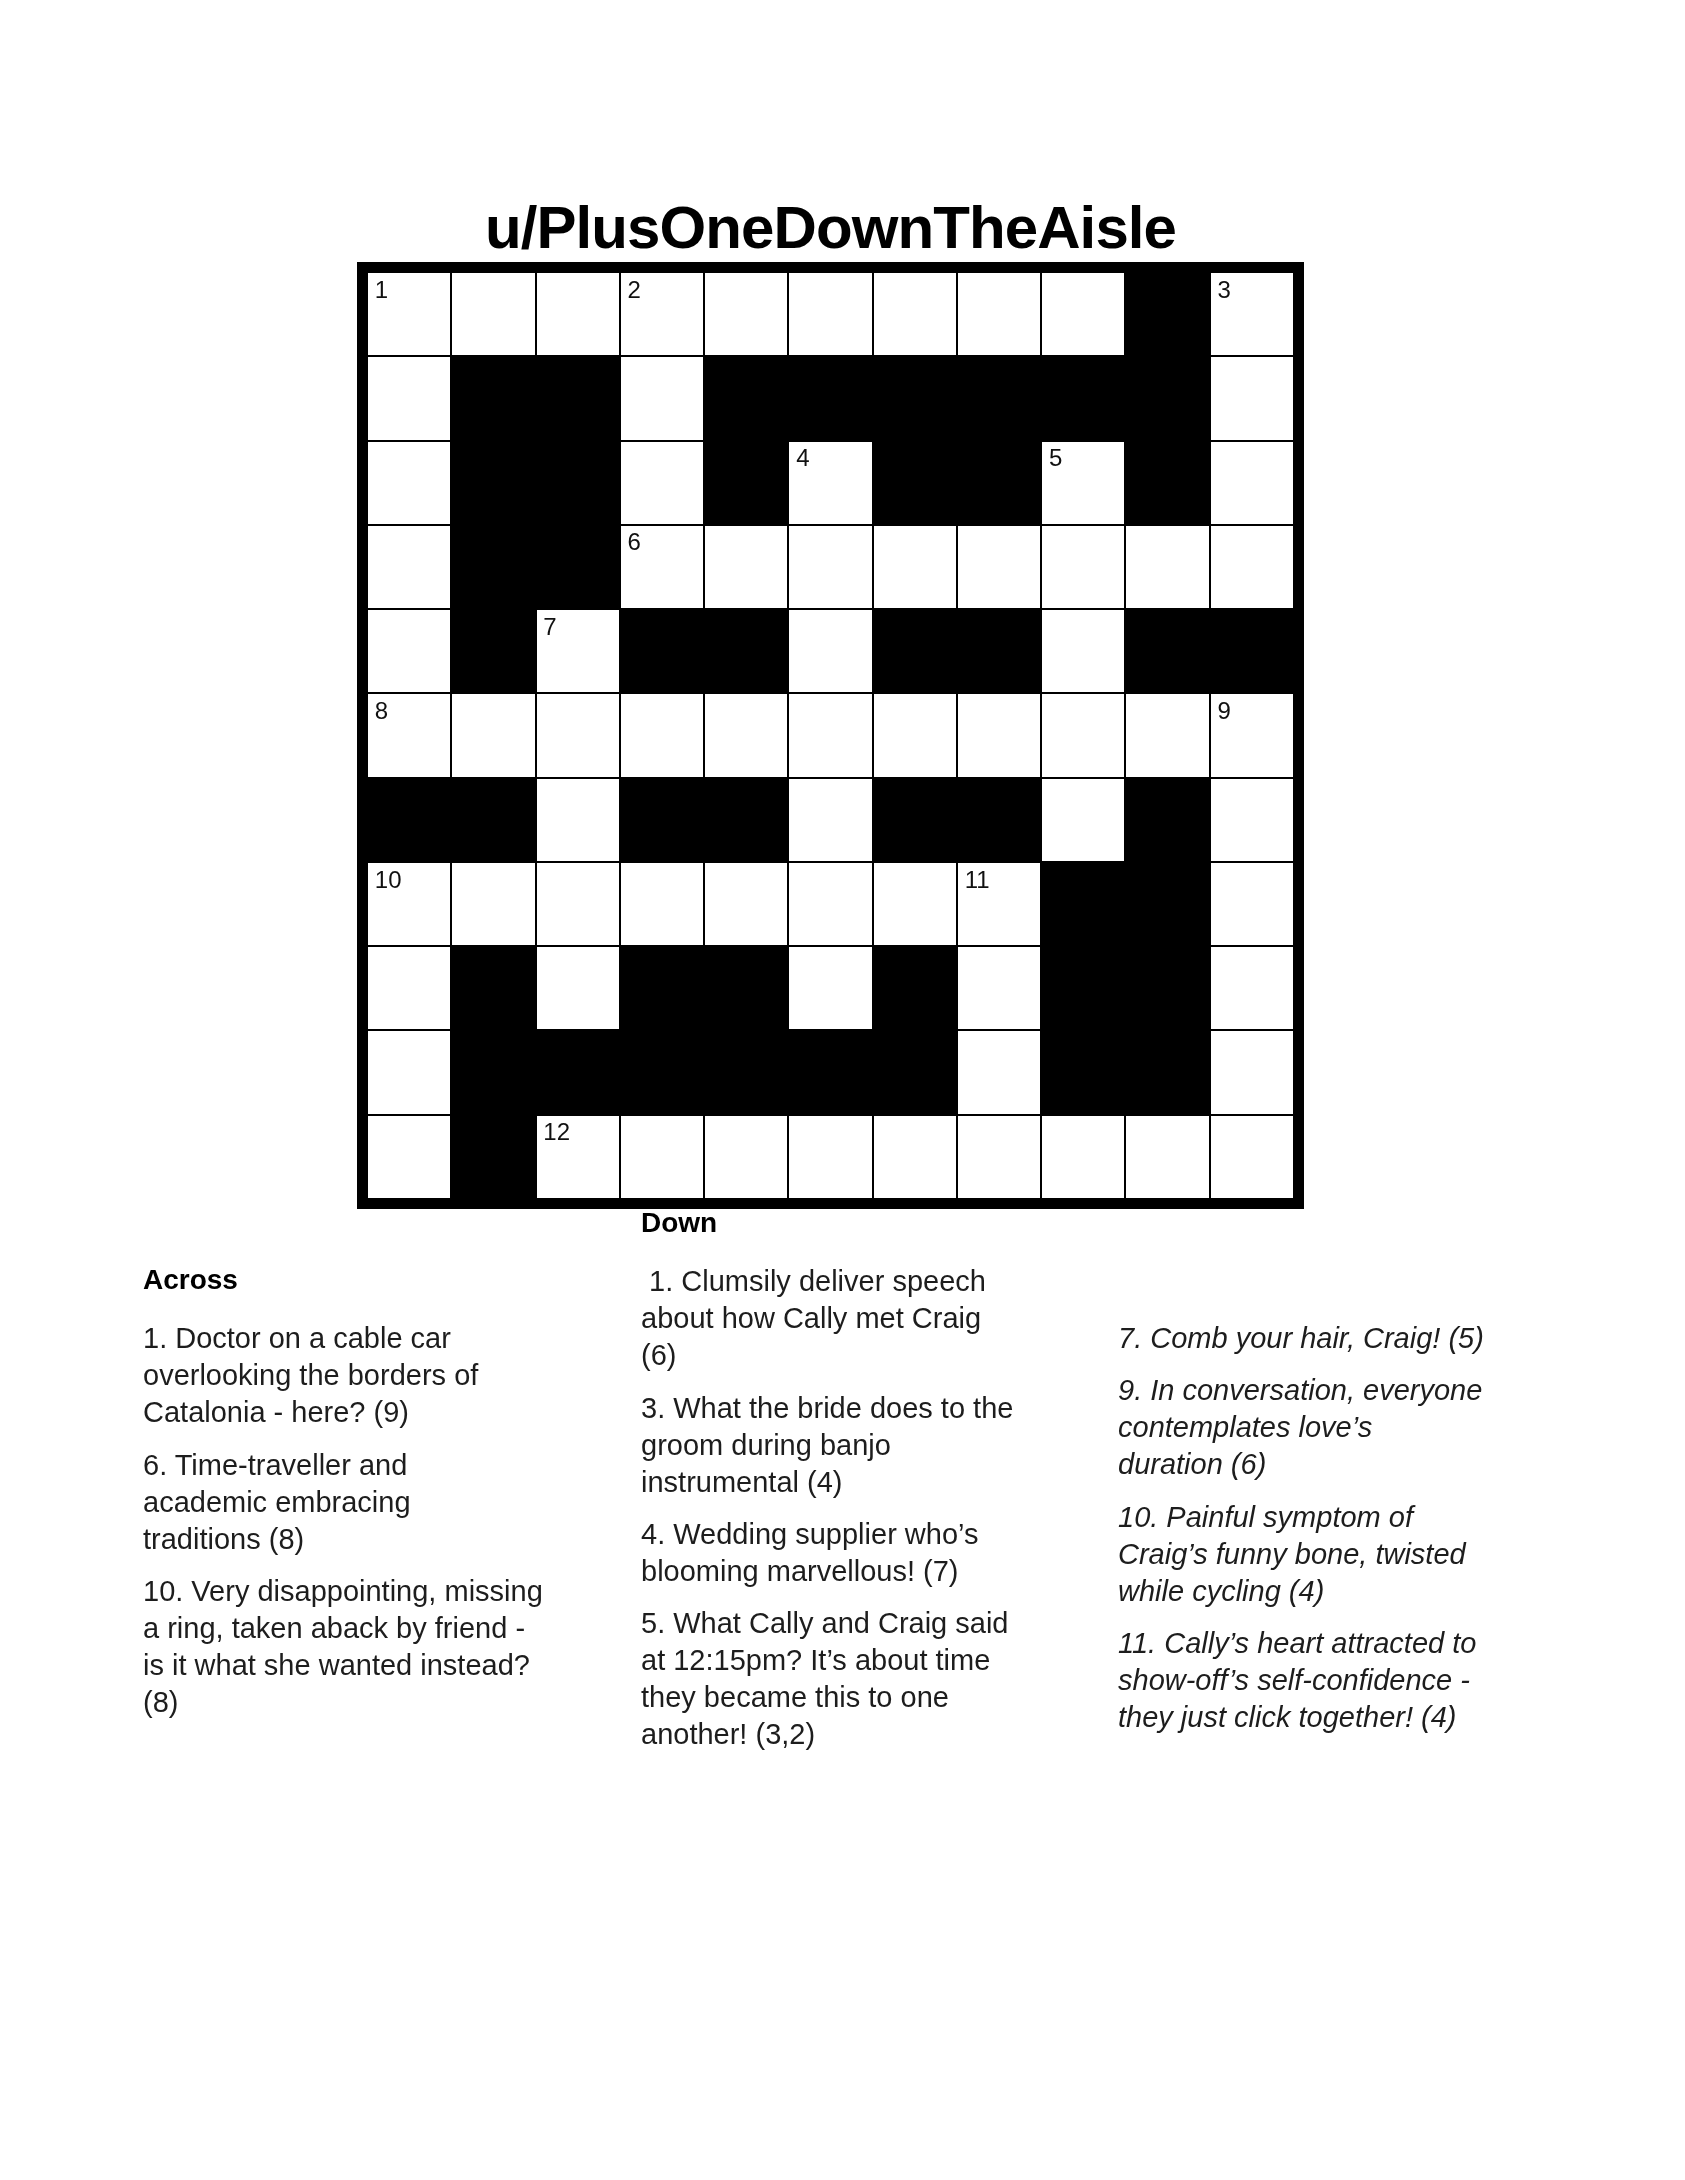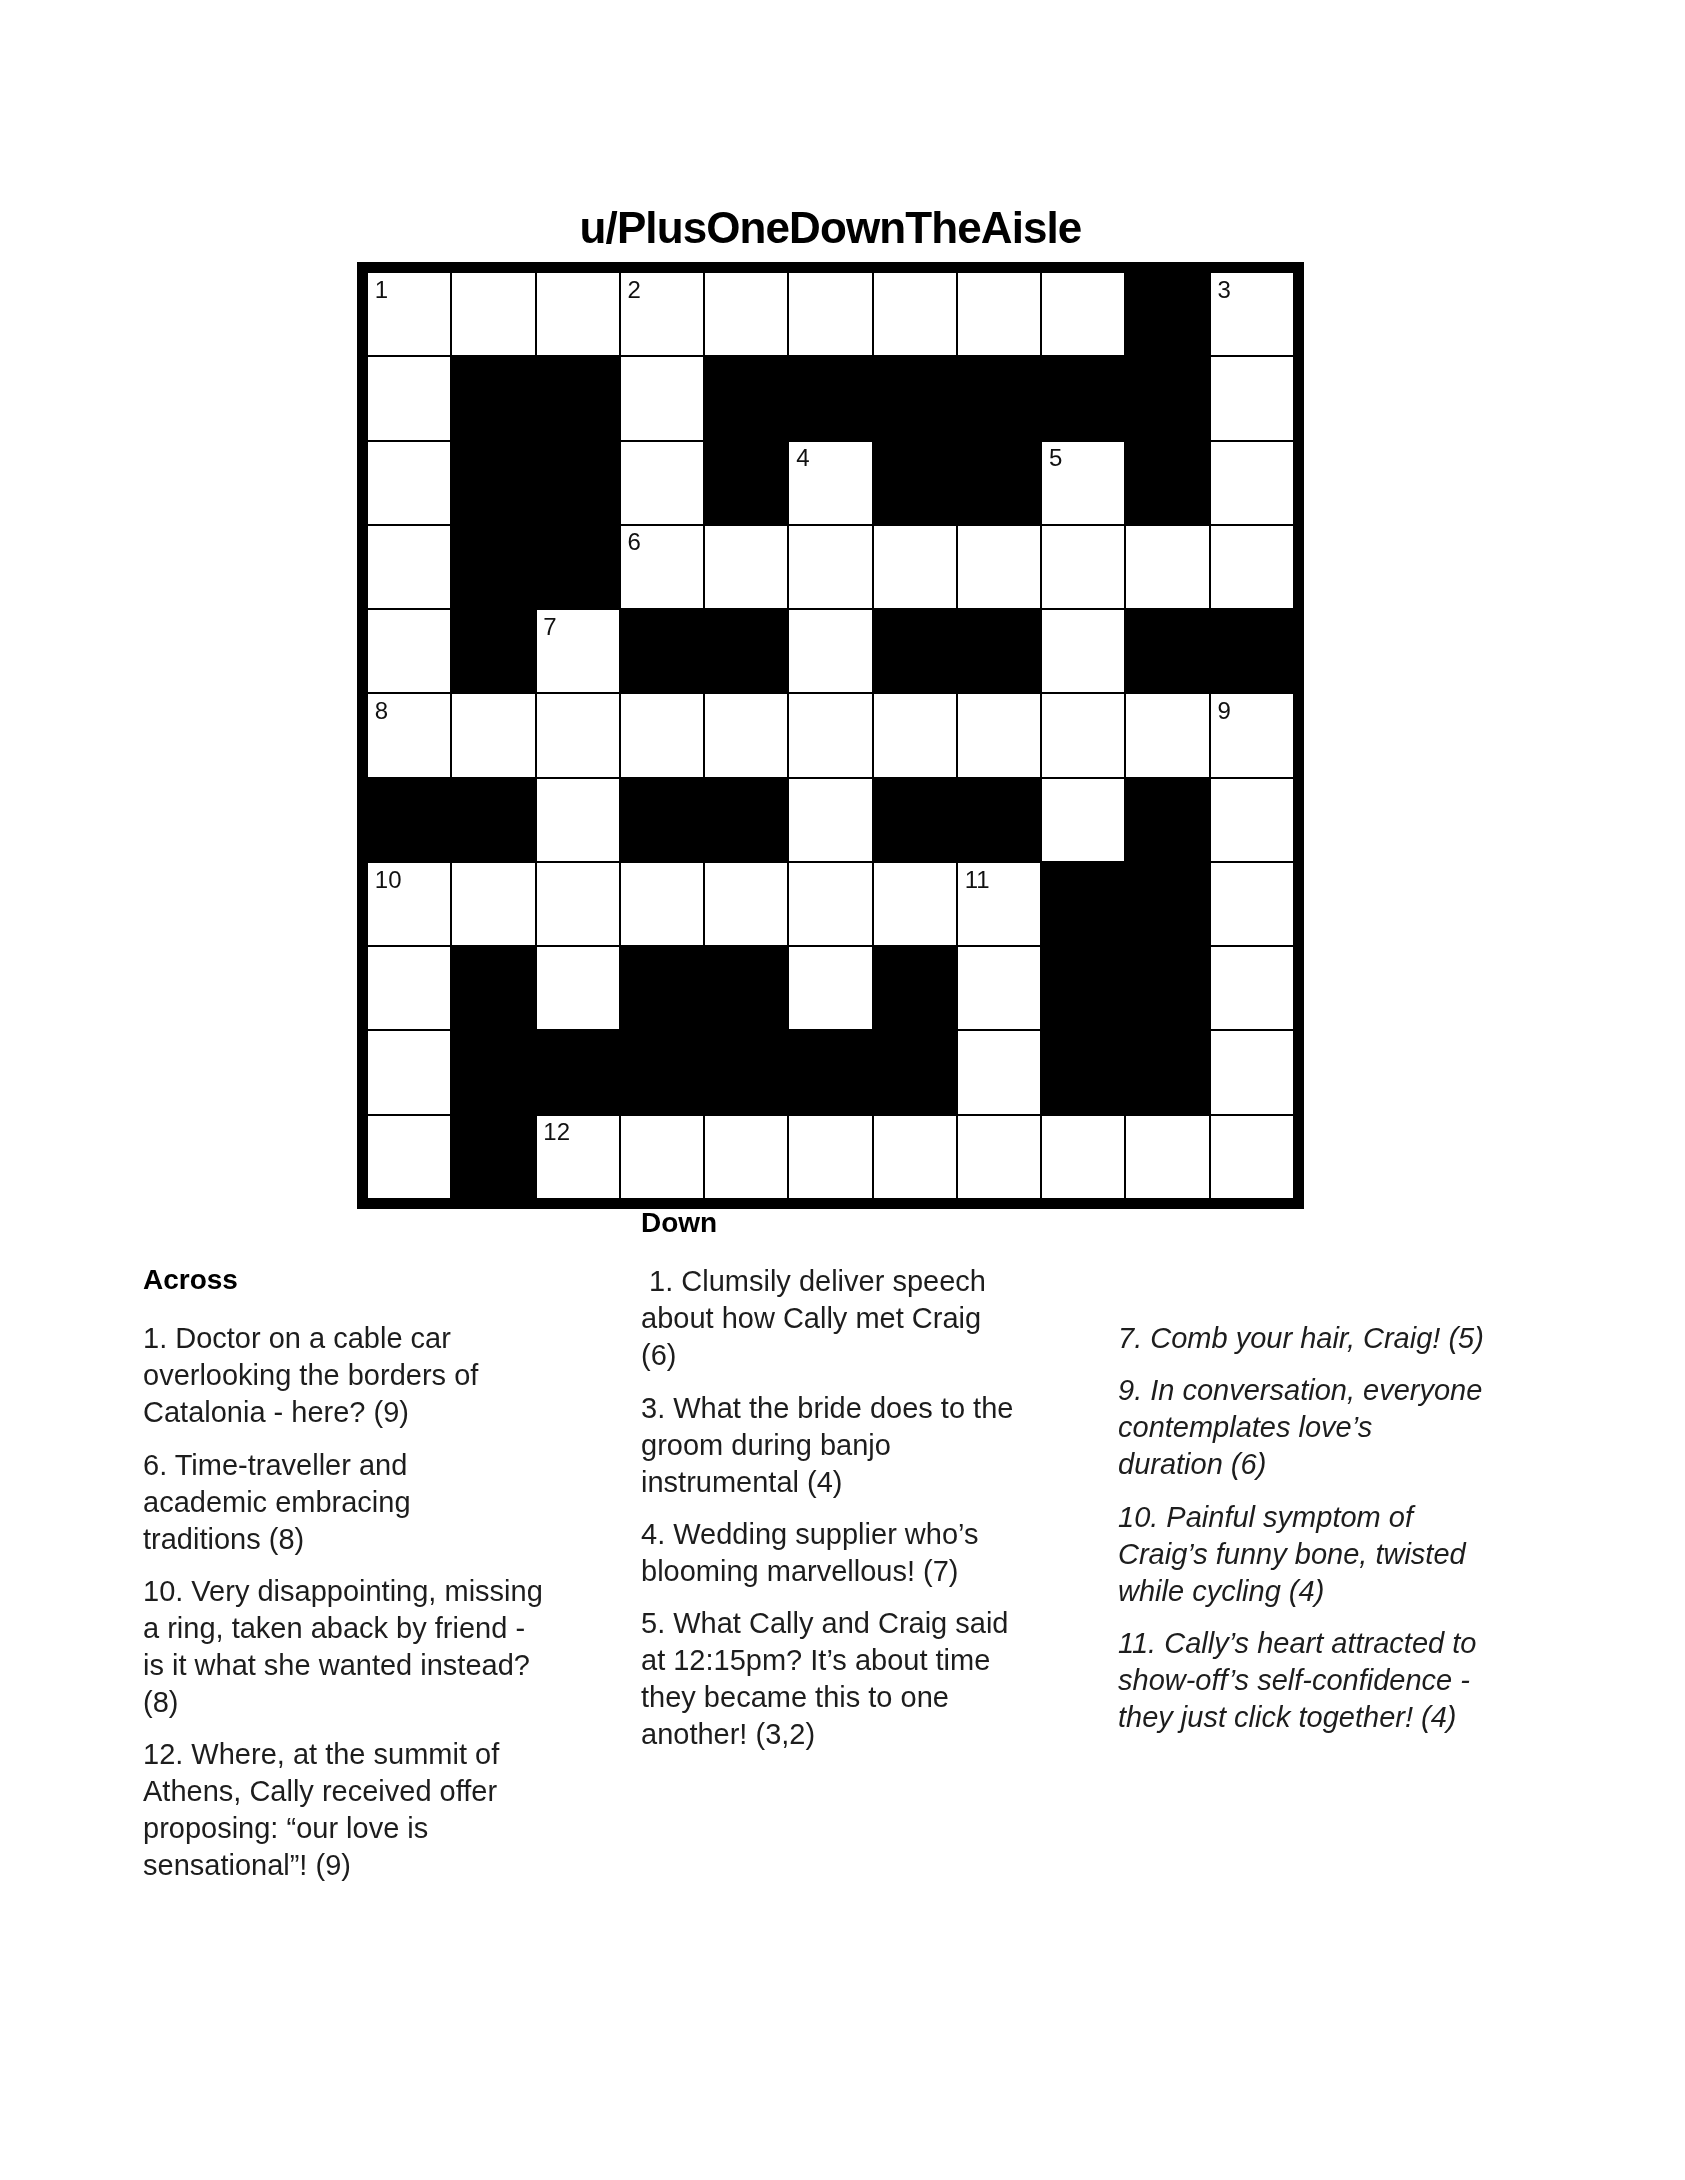--- a/index.html
+++ b/index.html
@@ -10,21 +10,21 @@
     height: 2181px;
     font-family: "Liberation Sans", sans-serif;
     color: #1a1a1a;
   }
   .title {
     position: absolute;
     left: 357px;
     top: 206px;
     width: 947px;
     text-align: center;
-    font-size: 44px;
+    font-size: 60px;
     line-height: 43px;
     font-weight: 700;
     letter-spacing: -0.9px;
     color: #000;
     white-space: nowrap;
   }
   .grid {
     position: absolute;
     left: 357px;
     top: 262px;
@@ -233,24 +233,20 @@
       <p class="clue">1. Doctor on a cable car
 overlooking the borders of
 Catalonia - here? (9)</p>
       <p class="clue">6. Time-traveller and
 academic embracing
 traditions (8)</p>
       <p class="clue">10. Very disappointing, missing
 a ring, taken aback by friend -
 is it what she wanted instead?
 (8)</p>
-      <p class="clue">12. Where, at the summit of
-Athens, Cally received offer
-proposing: “our love is
-sensational”! (9)</p>
     </div>
 </div>
 
 <div class="clue-col" id="down-col-1">
   <h2 class="clue-header">Down</h2>
   <div id="down-list-1">
       <p class="clue"> 1. Clumsily deliver speech
 about how Cally met Craig
 (6)</p>
       <p class="clue">3. What the bride does to the

